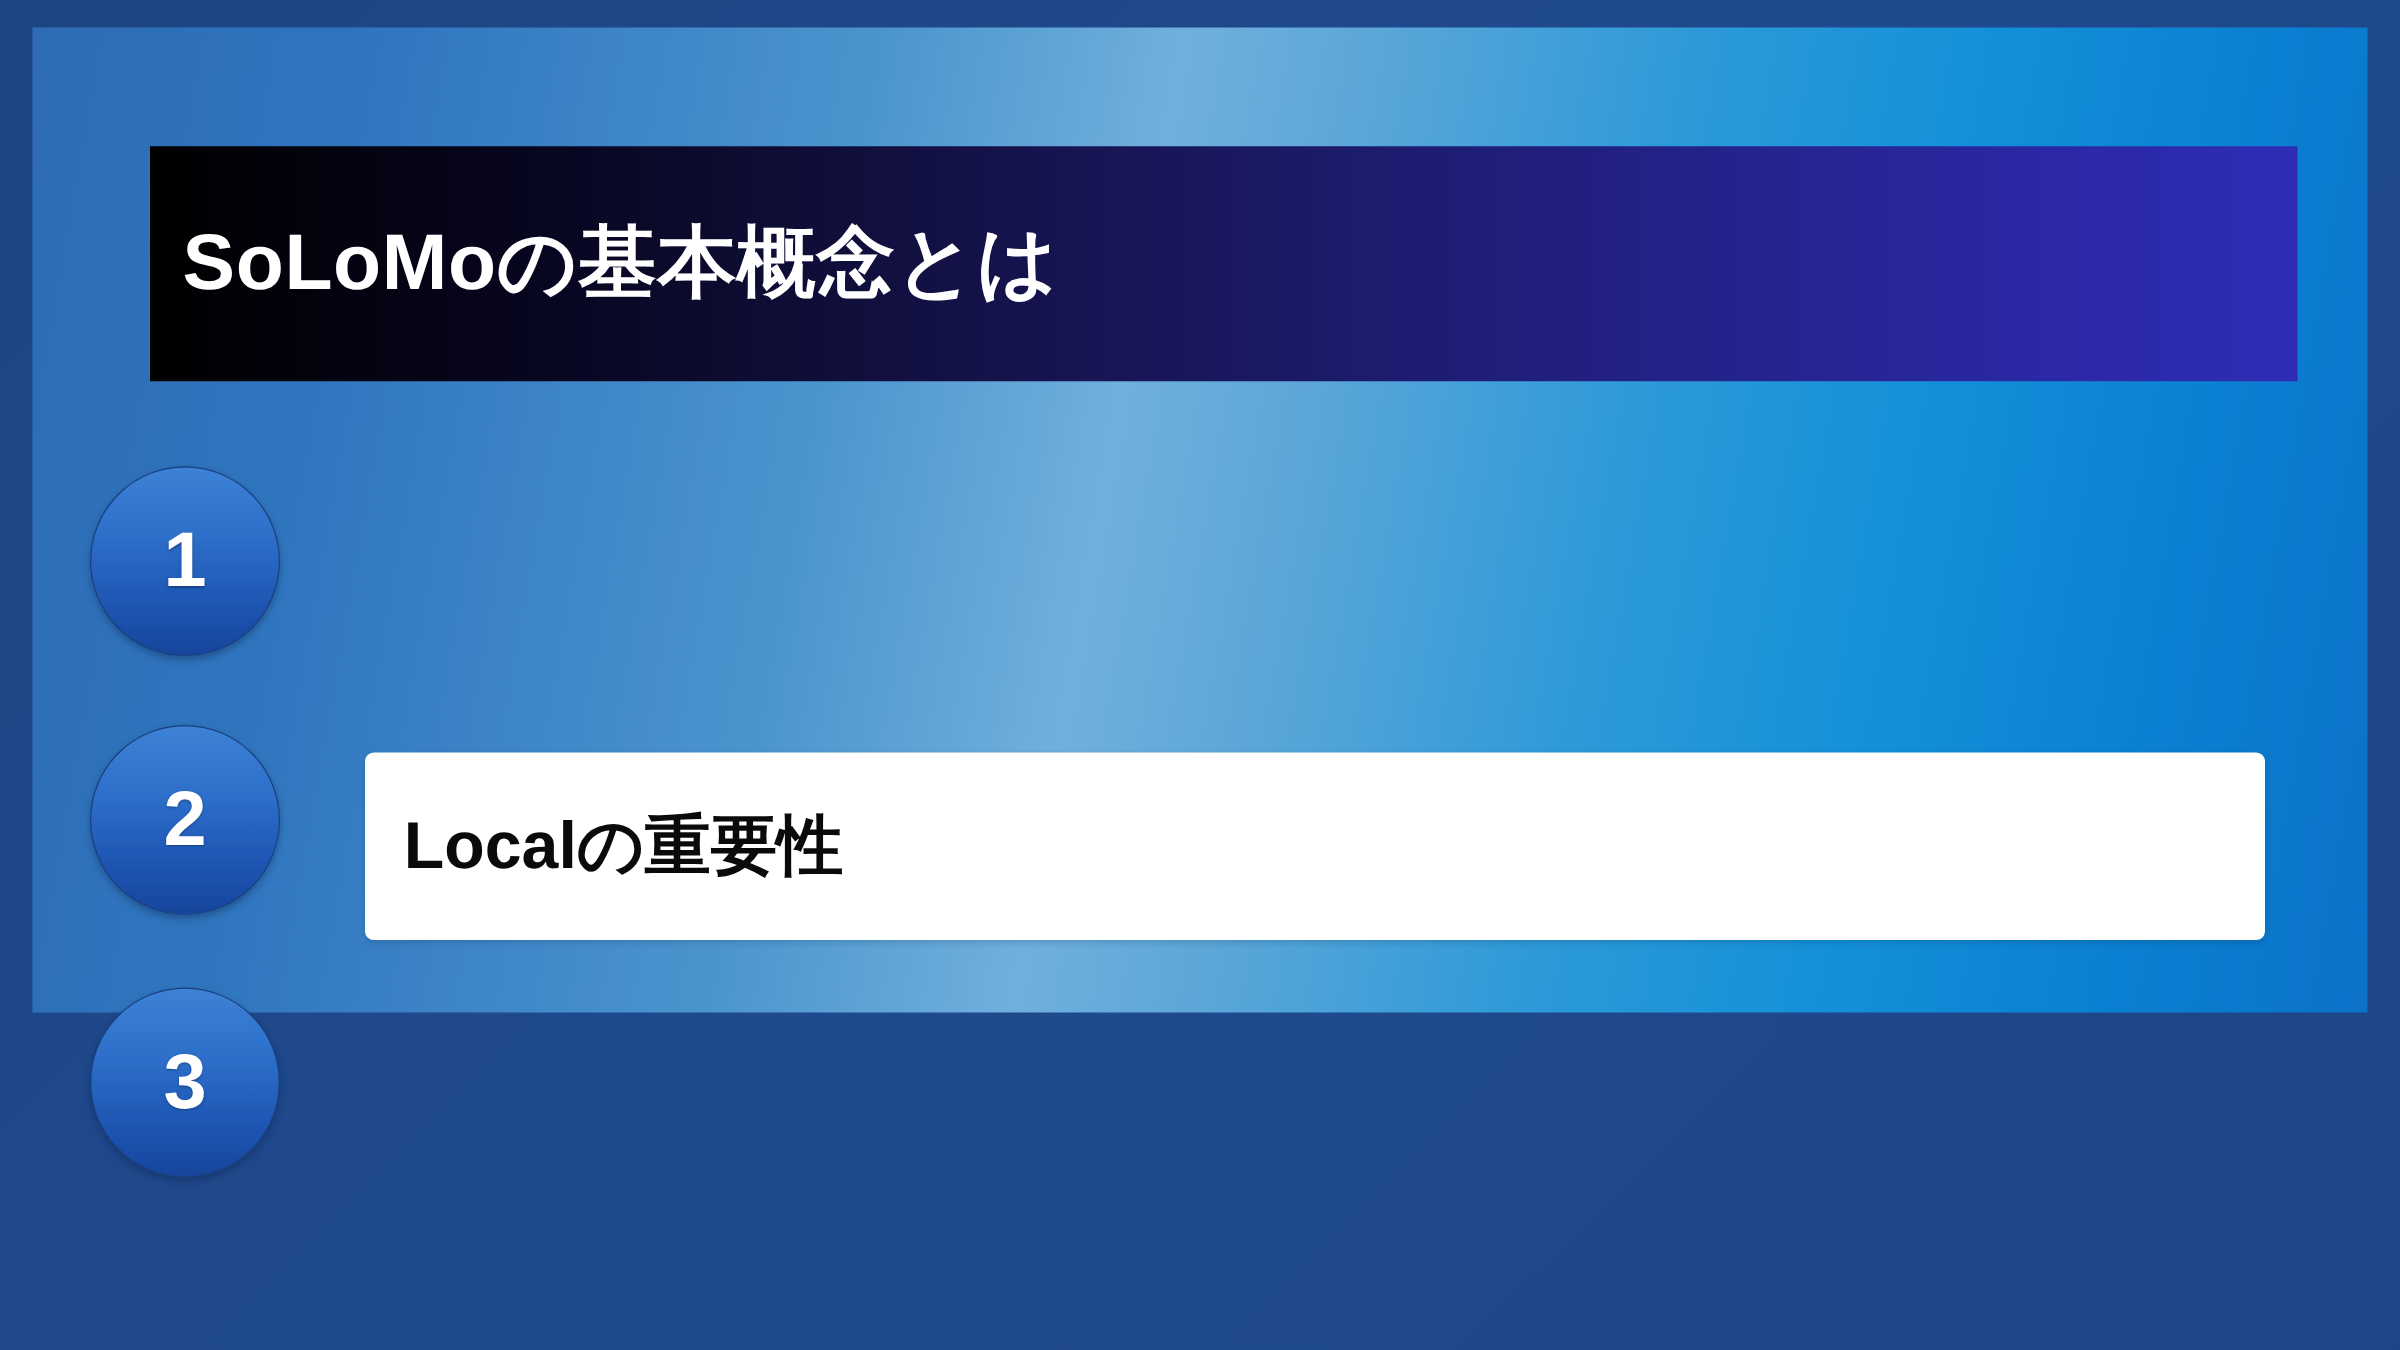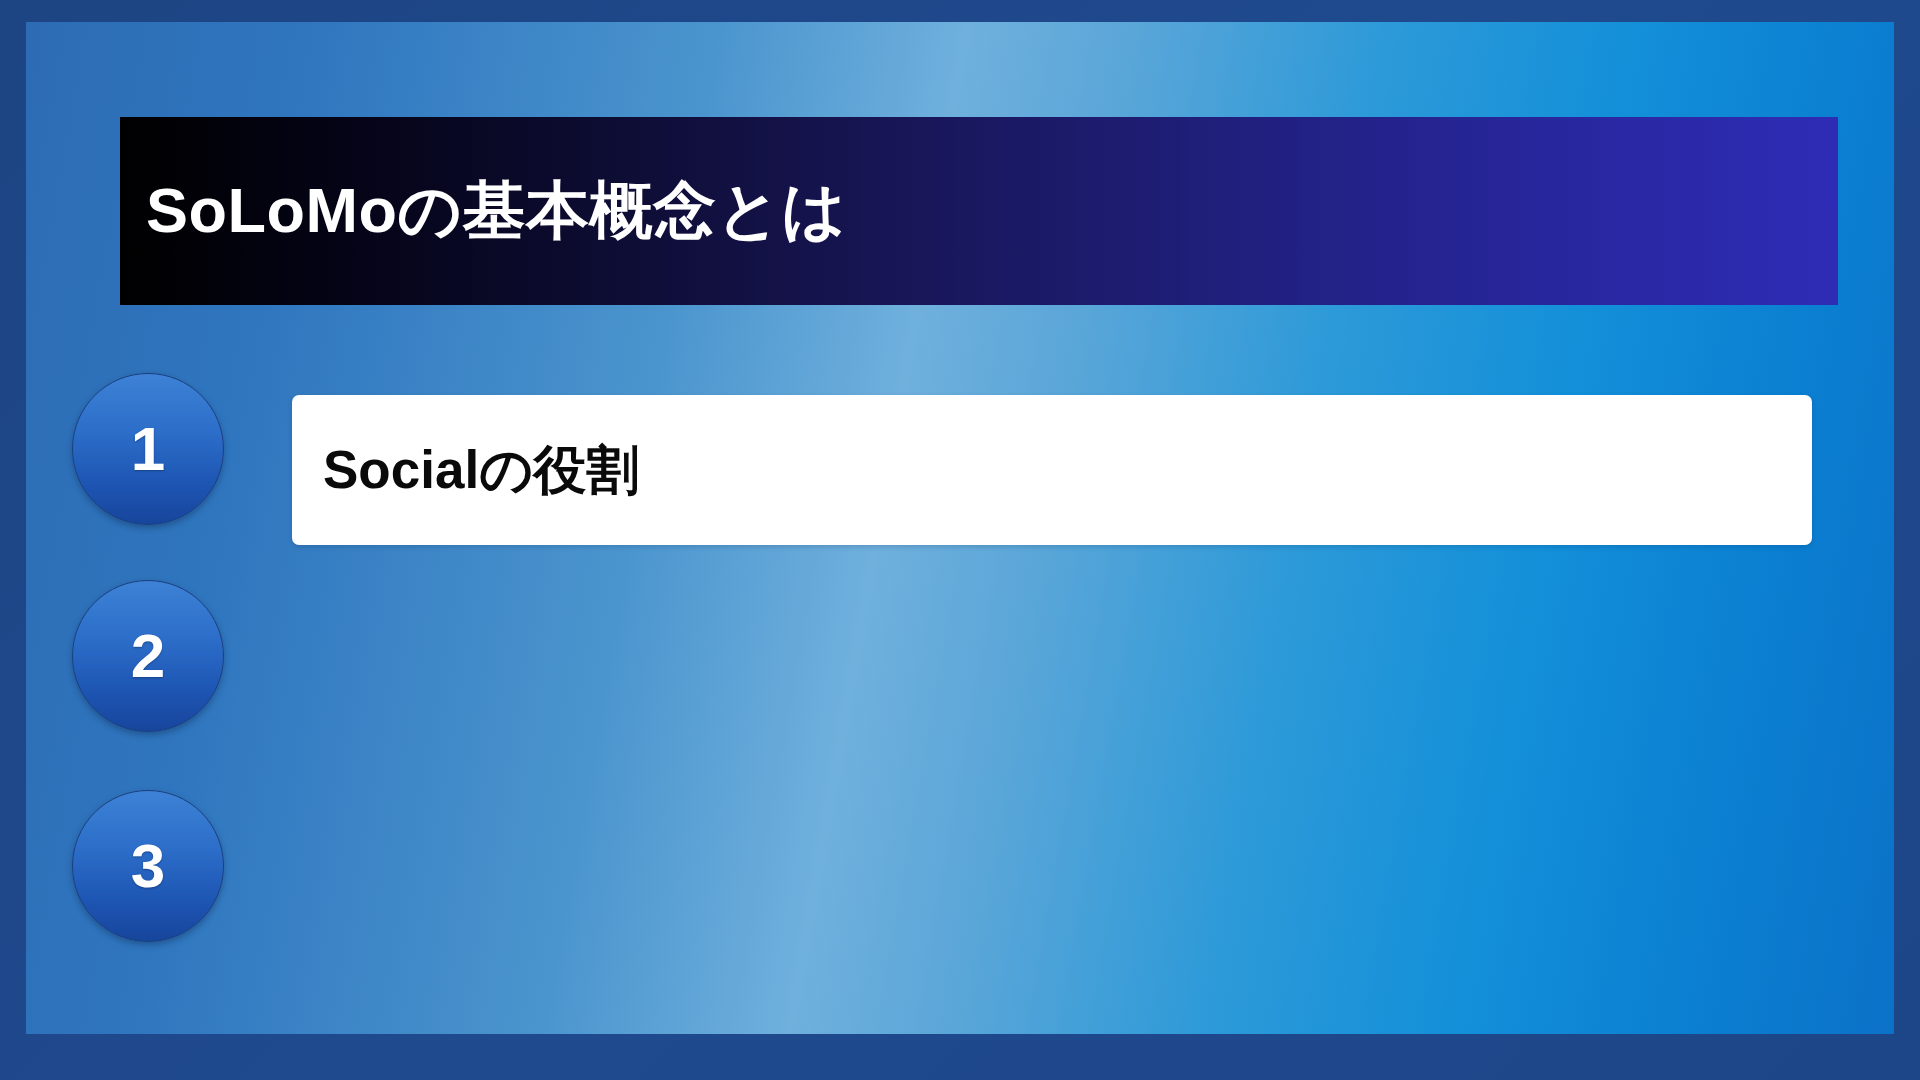--- a/index.html
+++ b/index.html
@@ -21,21 +21,21 @@
     left: 0; top: 0;
     width: 1920px; height: 1080px;
     background: linear-gradient(135deg, #1d4584 0%, #1f4a8e 50%, #1d4688 100%);
   }
   
   #card {
     position: absolute;
     left: 26px;
     top: 22px;
     width: 1868px;
-    height: 1012px;
+    height: 788px;
     background:
       linear-gradient(100deg,
         #2d6cb4 0%,
         #2f76bf 14%,
         #4b95ce 34%,
         #6fb0dd 46%,
         #5aa6d8 54%,
         #2e9ad8 66%,
         #1490d9 78%,
         #0b7fd1 90%,
@@ -131,28 +131,28 @@
   <div id="card">
 
     <div id="title-bar">
       <div id="title-text">SoLoMoの基本概念とは</div>
     </div>
 
     <div class="row row-1">
       <div class="badge">
         <span class="badge-num">1</span>
       </div>
-      <div class="panel">
-        <span class="panel-text">Socialの役割</span>
-      </div>
     </div>
 
     <div class="row row-2">
       <div class="badge">
         <span class="badge-num">2</span>
+      </div>
+      <div class="panel">
+        <span class="panel-text">Localの重要性</span>
       </div>
     </div>
 
     <div class="row row-3">
       <div class="badge">
         <span class="badge-num">3</span>
       </div>
     </div>
 
   </div>

